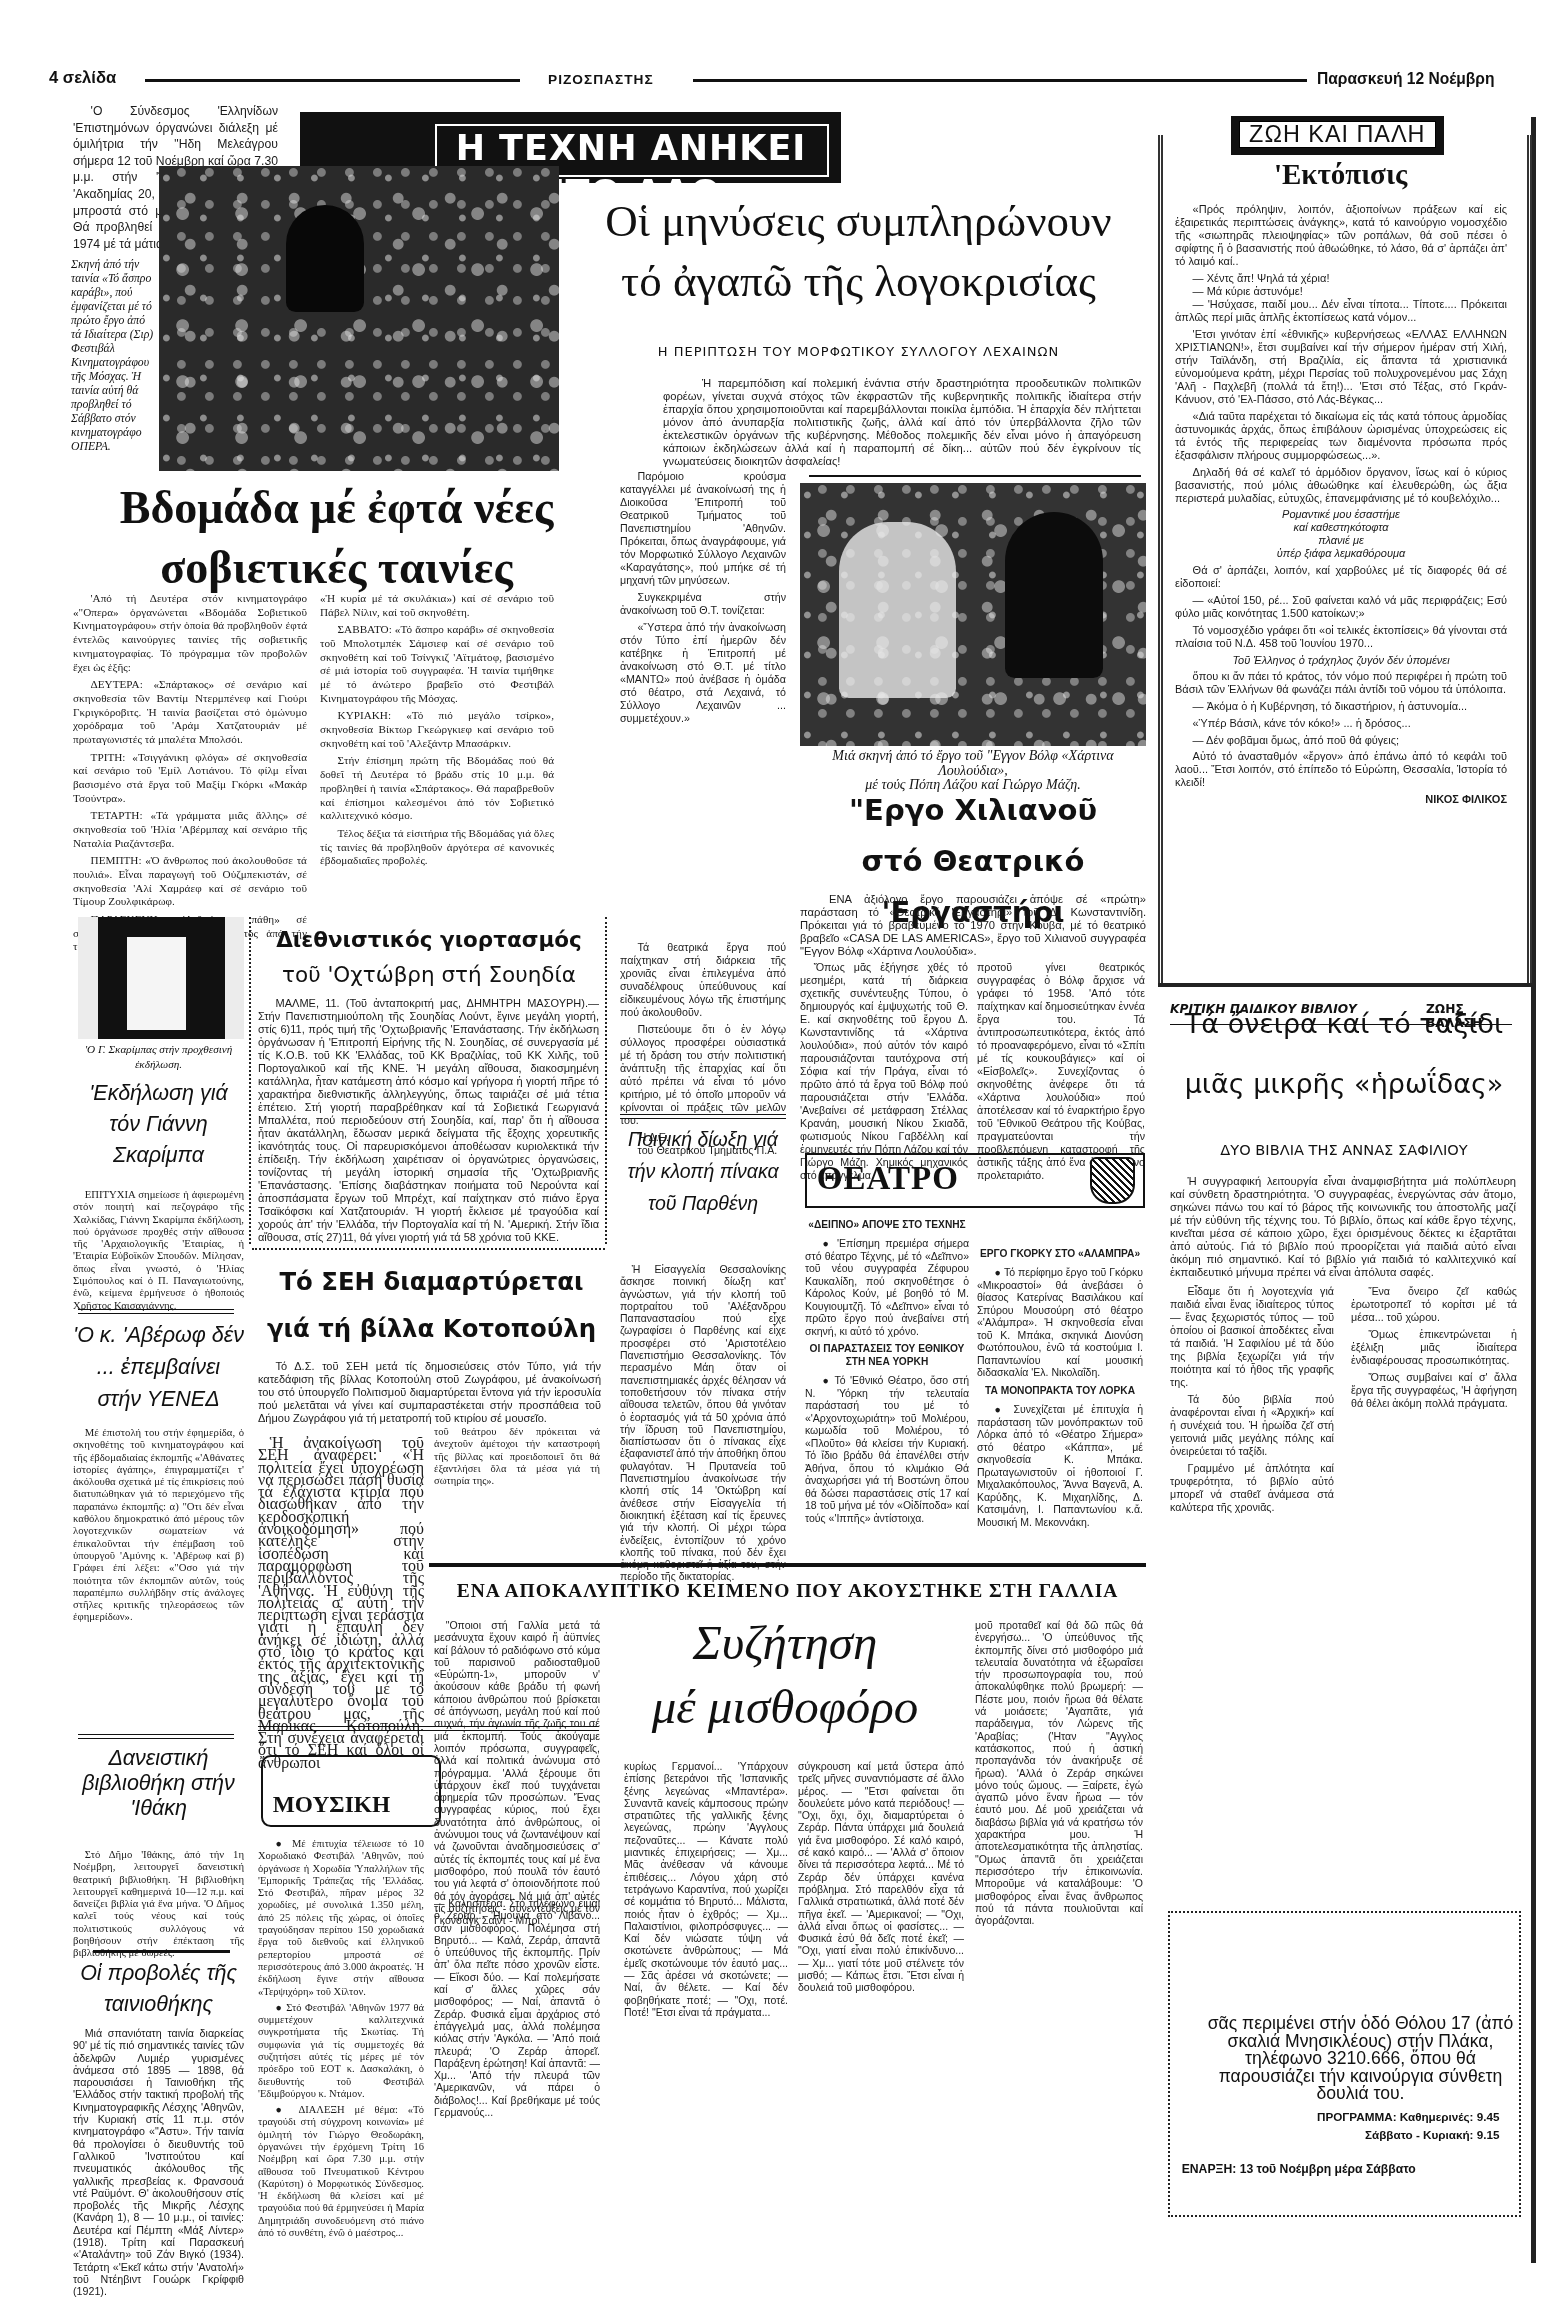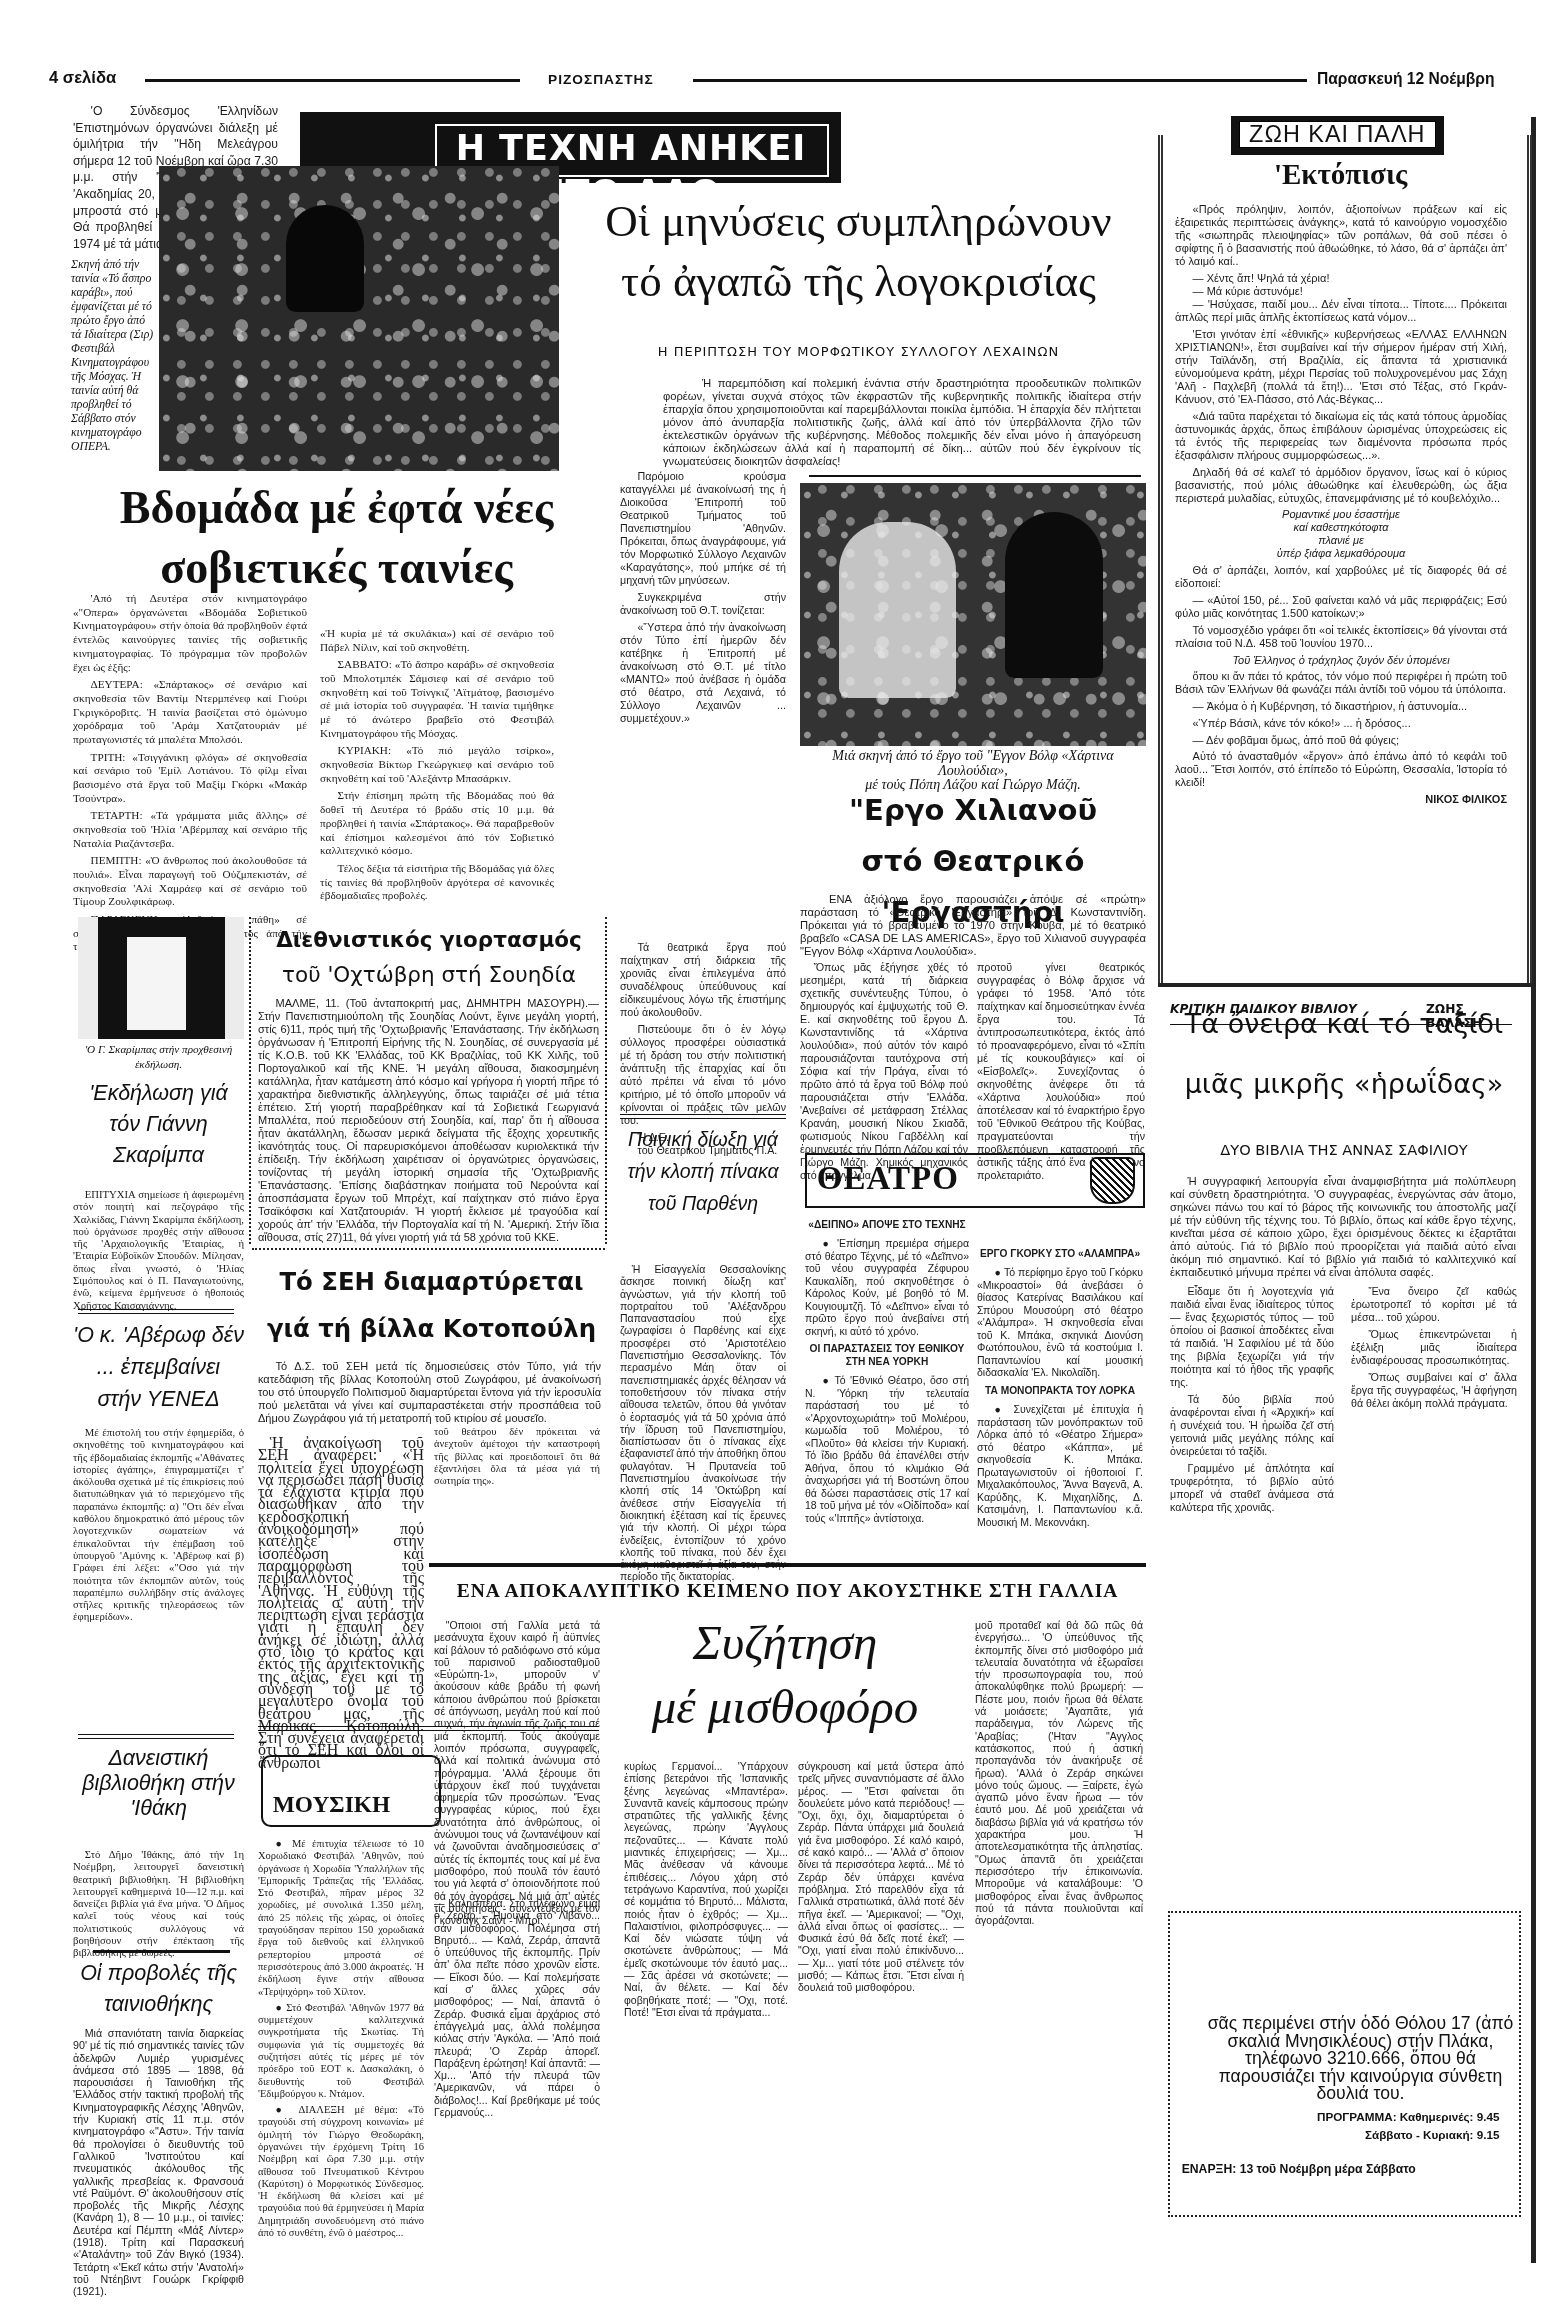--- a/index.html
+++ b/index.html
@@ -61,21 +61,21 @@
 </div>
 <div class="abs body-serif" style="left:73px;top:592px;width:234px;font-size:11.2px;line-height:13.7px;">
   <p>'Από τή Δευτέρα στόν κινηματογράφο «"Οπερα» ὀργανώνεται «Βδομάδα Σοβιετικοῦ Κινηματογράφου» στήν ὁποία θά προβληθοῦν ἐφτά ἐντελῶς καινούργιες ταινίες τῆς σοβιετικῆς κινηματογραφίας. Τό πρόγραμμα τῶν προβολῶν ἔχει ὡς ἑξῆς:</p>
   <p>ΔΕΥΤΕΡΑ: «Σπάρτακος» σέ σενάριο καί σκηνοθεσία τῶν Βαντίμ Ντερμπένεφ καί Γιούρι Γκριγκόροβιτς. Ἡ ταινία βασίζεται στό ὁμώνυμο χορόδραμα τοῦ 'Αράμ Χατζατουριάν μέ πρωταγωνιστές τά μπαλέτα Μπολσόι.</p>
   <p>ΤΡΙΤΗ: «Τσιγγάνικη φλόγα» σέ σκηνοθεσία καί σενάριο τοῦ 'Εμίλ Λοτιάνου. Τό φίλμ εἶναι βασισμένο στά ἔργα τοῦ Μαξίμ Γκόρκι «Μακάρ Τσούντρα».</p>
   <p>ΤΕΤΑΡΤΗ: «Τά γράμματα μιᾶς ἄλλης» σέ σκηνοθεσία τοῦ 'Ηλία 'Αβέρμπαχ καί σενάριο τῆς Ναταλία Ριαζάντσεβα.</p>
   <p>ΠΕΜΠΤΗ: «Ὁ ἄνθρωπος πού ἀκολουθοῦσε τά πουλιά». Εἶναι παραγωγή τοῦ Οὐζμπεκιστάν, σέ σκηνοθεσία 'Αλί Χαμράεφ καί σέ σενάριο τοῦ Τίμουρ Ζουλφικάρωφ.</p>
   <p>ΠΑΡΑΣΚΕΥΗ: «'Ανθρώπινα πάθη» σέ σκηνοθεσία 'Ιωσήφ Χέιφιτς (γνωστός ἀπό τήν ταινία</p>
 </div>
 <div class="abs body-serif" style="left:320px;top:592px;width:234px;font-size:11.2px;line-height:13.7px;">
-  <p style="text-indent:0;margin-top:35px;">«Ἡ κυρία μέ τά σκυλάκια») καί σέ σενάριο τοῦ Πάβελ Νίλιν, καί τοῦ σκηνοθέτη.</p>
+  <p style="text-indent:0;">«Ἡ κυρία μέ τά σκυλάκια») καί σέ σενάριο τοῦ Πάβελ Νίλιν, καί τοῦ σκηνοθέτη.</p>
   <p>ΣΑΒΒΑΤΟ: «Τό ἄσπρο καράβι» σέ σκηνοθεσία τοῦ Μπολοτμπέκ Σάμσιεφ καί σέ σενάριο τοῦ σκηνοθέτη καί τοῦ Τσίνγκιζ 'Αϊτμάτοφ, βασισμένο σέ μιά ἱστορία τοῦ συγγραφέα. Ἡ ταινία τιμήθηκε μέ τό ἀνώτερο βραβεῖο στό Φεστιβάλ Κινηματογράφου τῆς Μόσχας.</p>
   <p>ΚΥΡΙΑΚΗ: «Τό πιό μεγάλο τσίρκο», σκηνοθεσία Βίκτωρ Γκεώργκιεφ καί σενάριο τοῦ σκηνοθέτη καί τοῦ 'Αλεξάντρ Μπασάρκιν.</p>
   <p>Στήν ἐπίσημη πρώτη τῆς Βδομάδας πού θά δοθεῖ τή Δευτέρα τό βράδυ στίς 10 μ.μ. θά προβληθεί ἡ ταινία «Σπάρτακος». Θά παραβρεθοῦν καί ἐπίσημοι καλεσμένοι ἀπό τόν Σοβιετικό καλλιτεχνικό κόσμο.</p>
   <p>Τέλος δέξια τά εἰσιτήρια τῆς Βδομάδας γιά ὅλες τίς ταινίες θά προβληθοῦν ἀργότερα σέ κανονικές ἐβδομαδιαῖες προβολές.</p>
 </div>
 
 <div class="abs serif center" style="left:571px;top:191px;width:575px;font-size:45px;line-height:60px;">
   <div>Οἱ μηνύσεις συμπληρώνουν</div>
   <div>τό ἀγαπῶ τῆς λογοκρισίας</div>
 </div>

